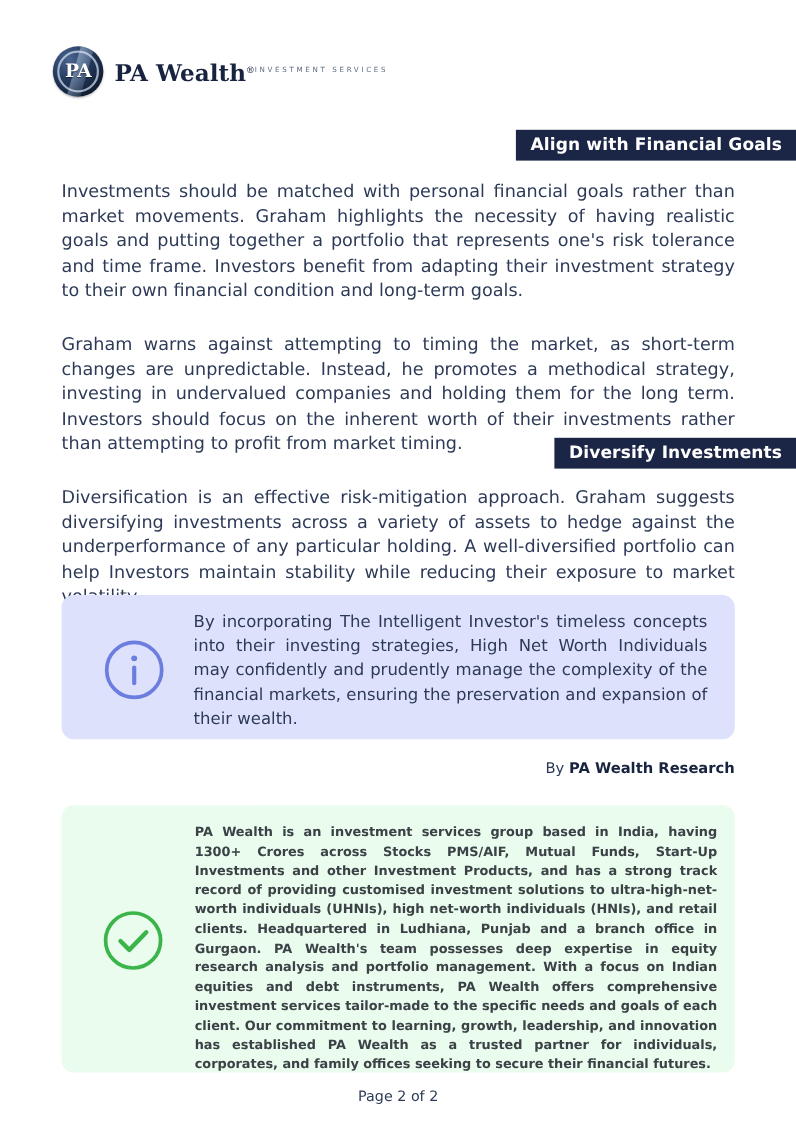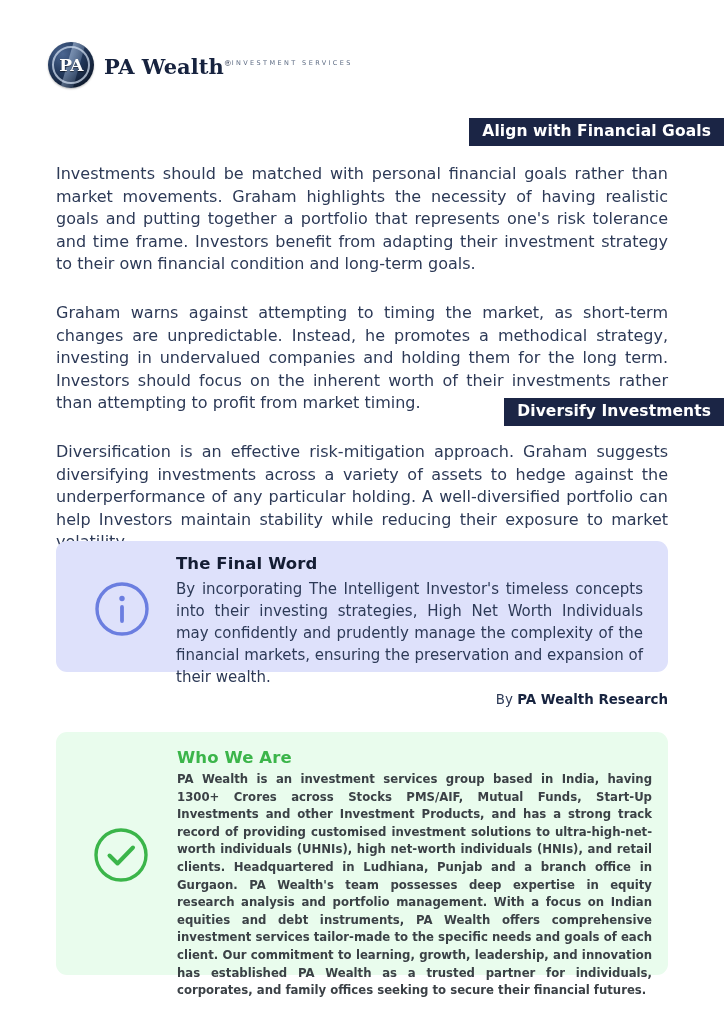--- a/index.html
+++ b/index.html
@@ -261,34 +261,35 @@
 
   <div class="callout">
     <div class="callout-icon">
       <svg viewBox="0 0 58 58" width="58" height="58" aria-hidden="true">
         <circle cx="29" cy="29" r="25" fill="none" stroke="#6b7ee0" stroke-width="3.4"></circle>
         <circle cx="29" cy="18.5" r="2.7" fill="#6b7ee0"></circle>
         <rect x="27.1" y="25" width="3.8" height="18" rx="1.9" fill="#6b7ee0"></rect>
       </svg>
     </div>
     <div class="callout-body">
-      <div class="callout-title">The Final Word</div>
       <div class="callout-text">By incorporating The Intelligent Investor's timeless concepts into their investing strategies, High Net Worth Individuals may confidently and prudently manage the complexity of the financial markets, ensuring the preservation and expansion of their wealth.</div>
     </div>
   </div>
 
   <div class="byline"><span>By </span><b>PA Wealth Research</b></div>
 
   <div class="greenbox">
     <div class="green-icon">
       <svg viewBox="0 0 58 58" width="58" height="58" aria-hidden="true">
         <circle cx="29" cy="29" r="25" fill="none" stroke="#3bb54a" stroke-width="3.4"></circle>
         <path d="M17.5 29.5 L25.5 37.5 L41 21.5" fill="none" stroke="#3bb54a" stroke-width="4" stroke-linecap="round" stroke-linejoin="round"></path>
       </svg>
     </div>
     <div class="green-body">
-      <div class="green-title">Who We Are</div>
       <div class="green-text">PA Wealth is an investment services group based in India, having 1300+ Crores across Stocks PMS/AIF, Mutual Funds, Start-Up Investments and other Investment Products, and has a strong track record of providing customised investment solutions to ultra-high-net-worth individuals (UHNIs), high net-worth individuals (HNIs), and retail clients. Headquartered in Ludhiana, Punjab and a branch office in Gurgaon. PA Wealth's team possesses deep expertise in equity research analysis and portfolio management. With a focus on Indian equities and debt instruments, PA Wealth offers comprehensive investment services tailor-made to the specific needs and goals of each client. Our commitment to learning, growth, leadership, and innovation has established PA Wealth as a trusted partner for individuals, corporates, and family offices seeking to secure their financial futures.</div>
     </div>
   </div>
 
+  <div class="footer">
+    <span>Page 2 of 2</span>
+  </div>
 
 </div>
 
 </body></html>

